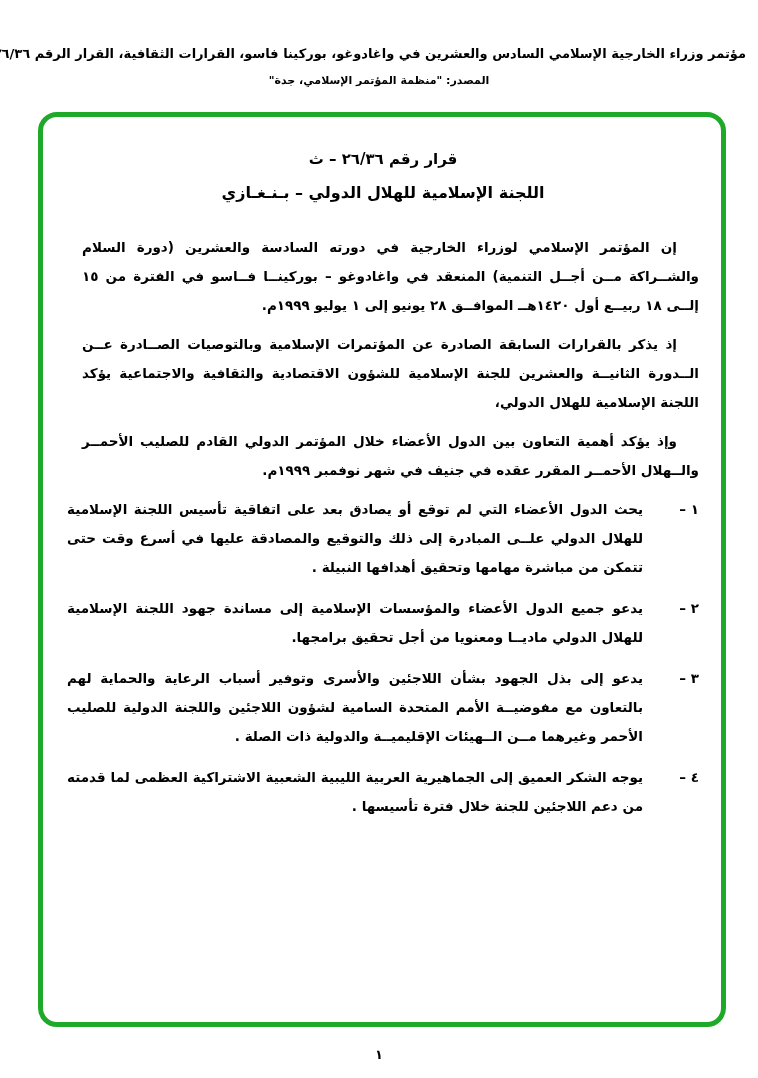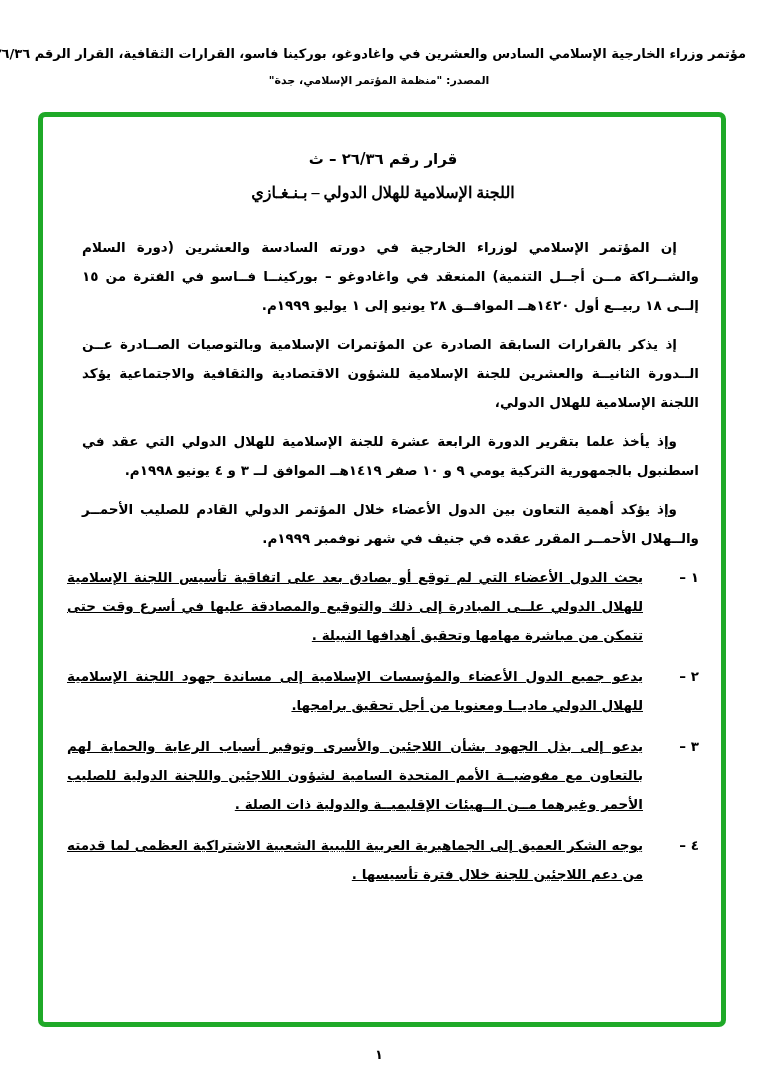--- a/index.html
+++ b/index.html
@@ -29,27 +29,27 @@
     margin-top: 9px;
   }
   .green-box {
     position: absolute;
     left: 38px;
     top: 112px;
     width: 688px;
     height: 915px;
     box-sizing: border-box;
     border: 5px solid #1fa928;
-    border-radius: 7px;
+    border-radius: 19px;
     background: #ffffff;
     padding: 26px 22px 0 24px;
   }
   .res-title { text-align: center; margin-bottom: 24px; }
   .res-title .t { font-size: 15px; line-height: 33px; }
-  .res-title .t3 { font-size: 16px; font-family: Liberation Serif, serif; }
+  .res-title .t3 { font-size: 16px; }
   .preamble p {
     margin: 0 0 10px 15px;
     font-size: 13.5px;
     line-height: 29px;
     text-align: justify;
     text-indent: 22px;
   }
   .items { margin-top: 2px; }
   .item {
     display: flex;
@@ -57,21 +57,21 @@
     font-size: 13.5px;
     line-height: 29px;
   }
   .item .num {
     flex: 0 0 56px;
     box-sizing: border-box;
     padding-left: 12px;
     text-align: right;
     white-space: nowrap;
   }
-  .item .txt { flex: 1; text-align: justify; text-decoration: underline; }
+  .item .txt { flex: 1; text-align: justify; }
   .page-num {
     position: absolute;
     left: 0; right: 0;
     bottom: 16px;
     text-align: center;
     font-size: 13px;
   }
 </style>
 </head>
 <body>
@@ -86,21 +86,20 @@
   <div class="green-box">
 
     <div class="res-title">
       <div class="t">قرار رقم ٢٦/٣٦ – ث</div>
       <div class="t t3">اللجنة الإسلامية للهلال الدولي – بـنـغـازي</div>
     </div>
 
     <div class="preamble">
       <p>إن المؤتمر الإسلامي لوزراء الخارجية في دورته السادسة والعشرين (دورة السلام والشــراكة مــن أجــل التنمية) المنعقد في واغادوغو – بوركينــا فــاسو في الفترة من ١٥ إلــى ١٨ ربيــع أول ١٤٢٠هــ الموافــق ٢٨ يونيو إلى ١ يوليو ١٩٩٩م.</p>
       <p>إذ يذكر بالقرارات السابقة الصادرة عن المؤتمرات الإسلامية وبالتوصيات الصــادرة عــن الــدورة الثانيــة والعشرين للجنة الإسلامية للشؤون الاقتصادية والثقافية والاجتماعية يؤكد اللجنة الإسلامية للهلال الدولي،</p>
-      <p>وإذ يأخذ علما بتقرير الدورة الرابعة عشرة للجنة الإسلامية للهلال الدولي التي عقد في اسطنبول بالجمهورية التركية يومي ٩ و ١٠ صفر ١٤١٩هــ الموافق لــ ٣ و ٤ يونيو ١٩٩٨م.</p>
       <p>وإذ يؤكد أهمية التعاون بين الدول الأعضاء خلال المؤتمر الدولي القادم للصليب الأحمــر والــهلال الأحمــر المقرر عقده في جنيف في شهر نوفمبر ١٩٩٩م.</p>
     </div>
 
     <div class="items">
       <div class="item">
         <span class="num">١ –</span>
         <span class="txt">يحث الدول الأعضاء التي لم توقع أو يصادق بعد على اتفاقية تأسيس اللجنة الإسلامية للهلال الدولي علــى المبادرة إلى ذلك والتوقيع والمصادقة عليها في أسرع وقت حتى تتمكن من مباشرة مهامها وتحقيق أهدافها النبيلة .</span>
       </div>
       <div class="item">
         <span class="num">٢ –</span>

